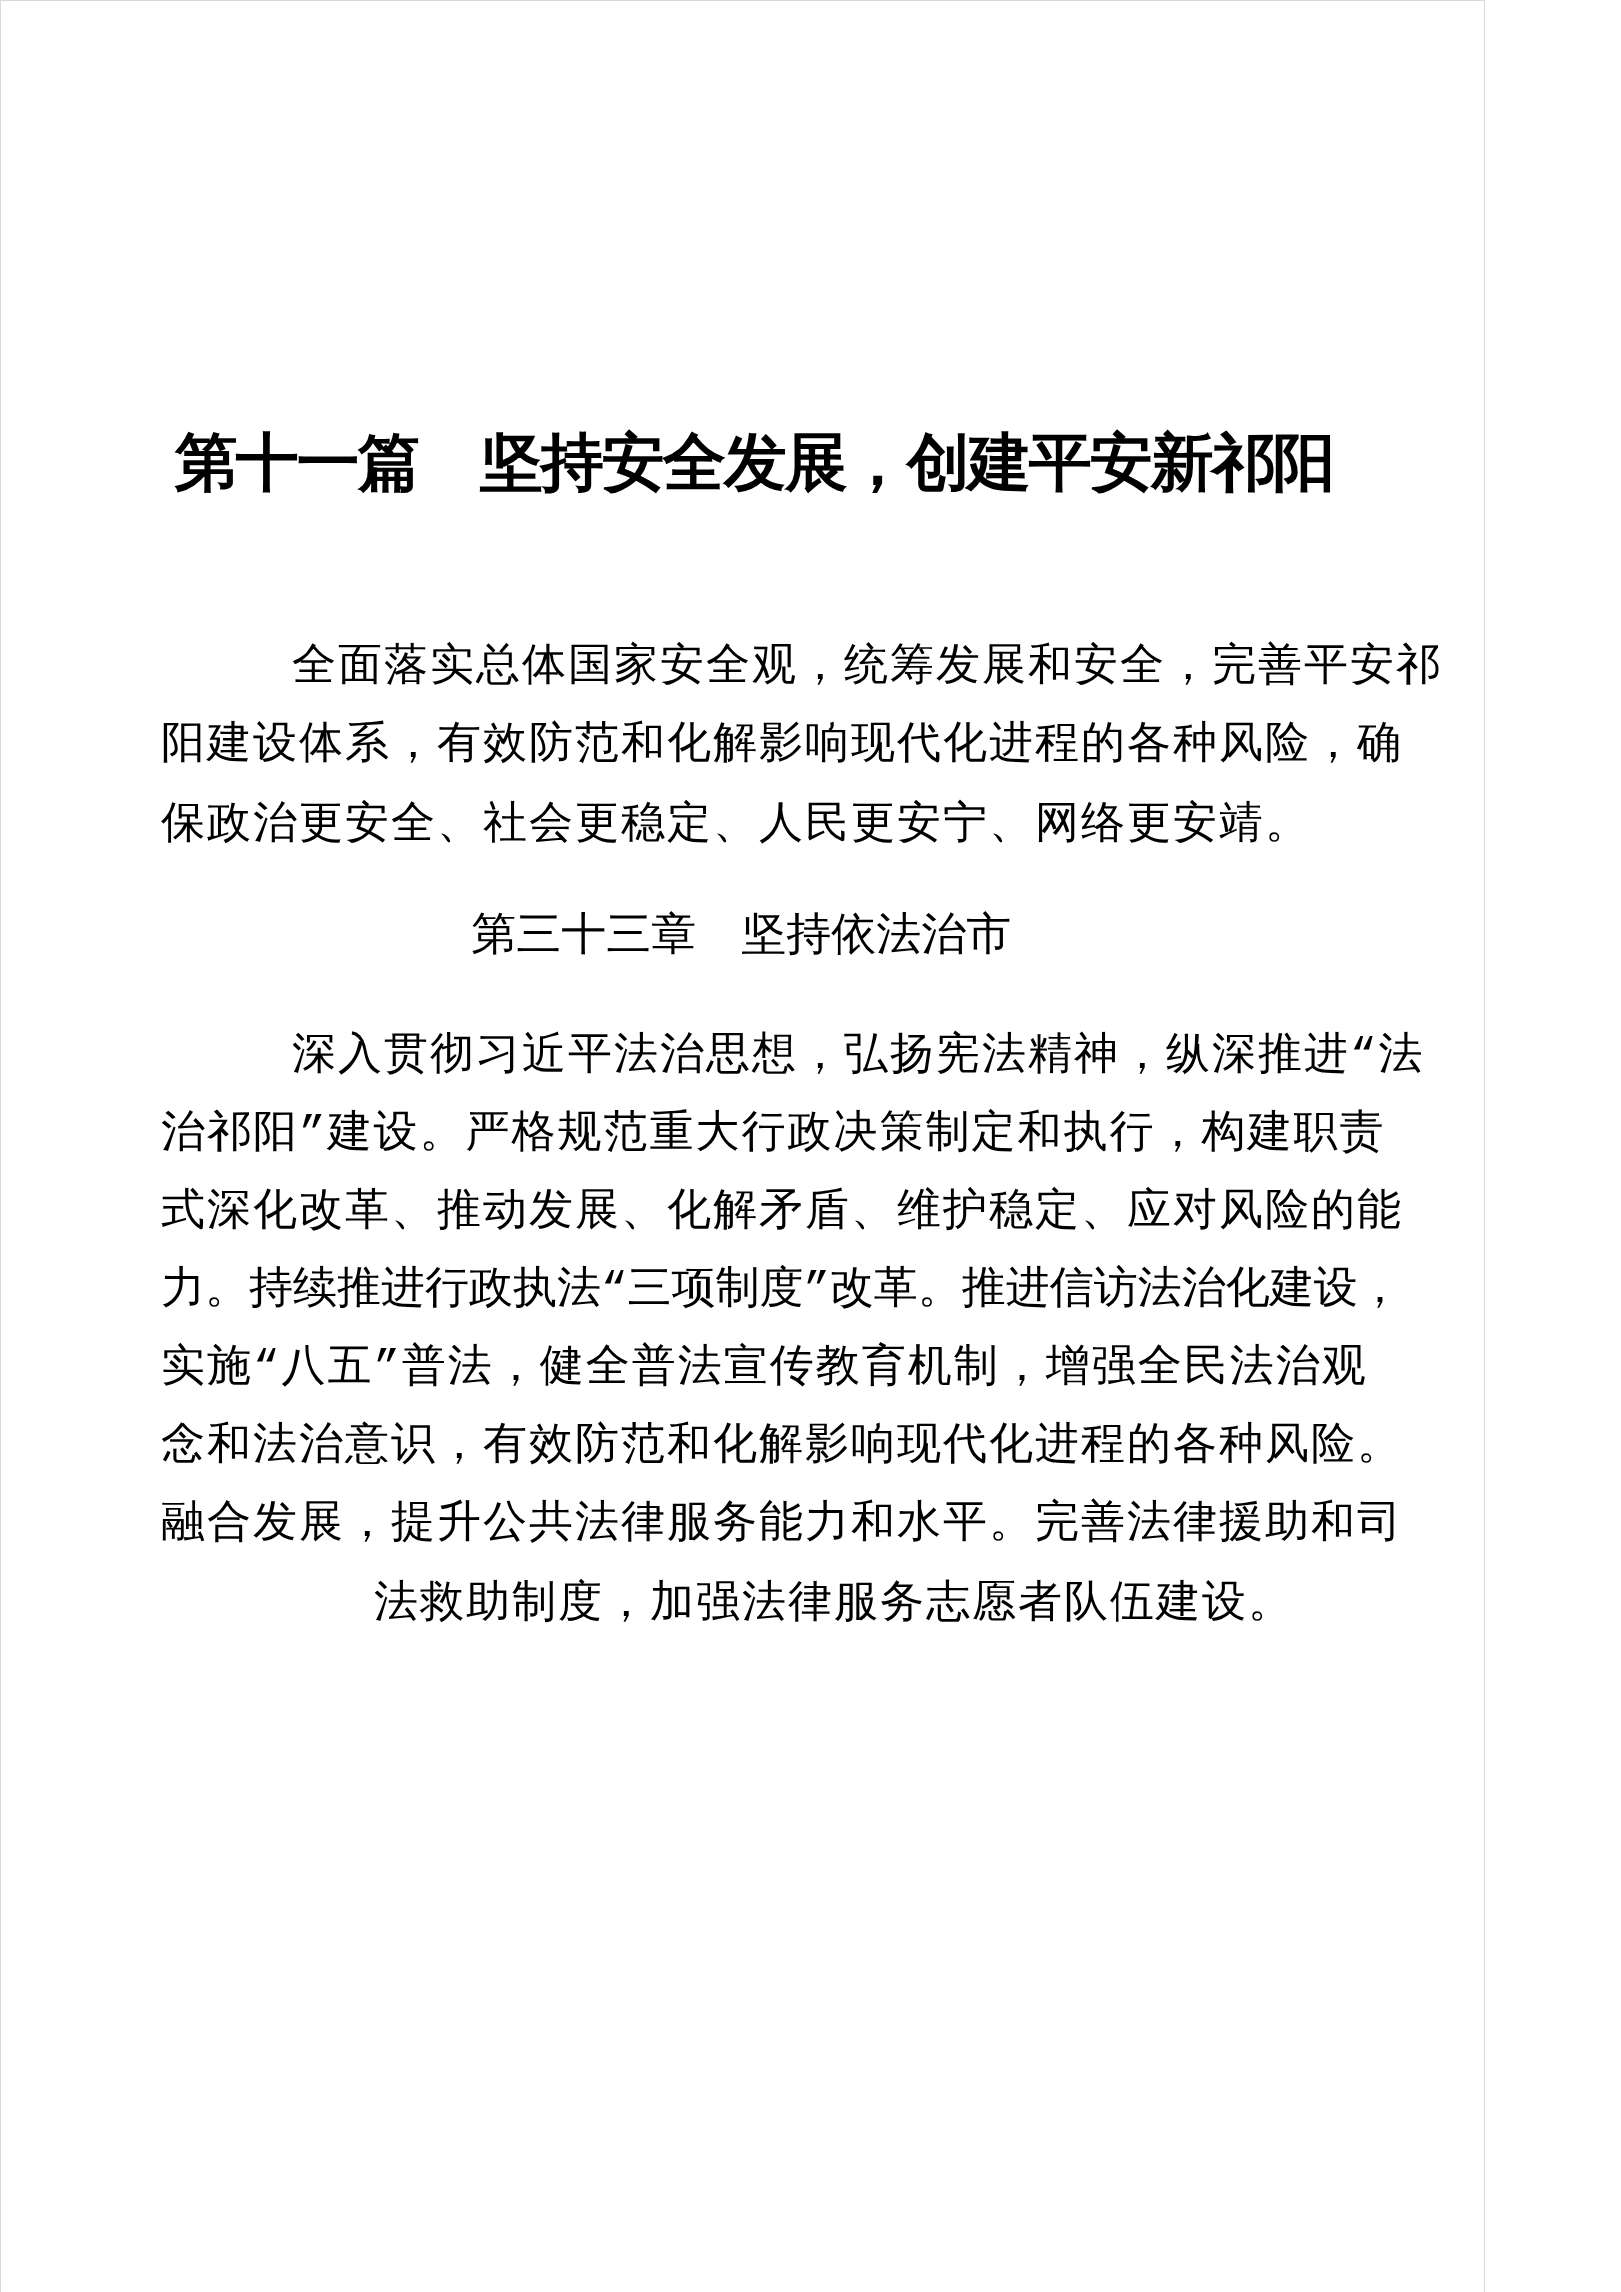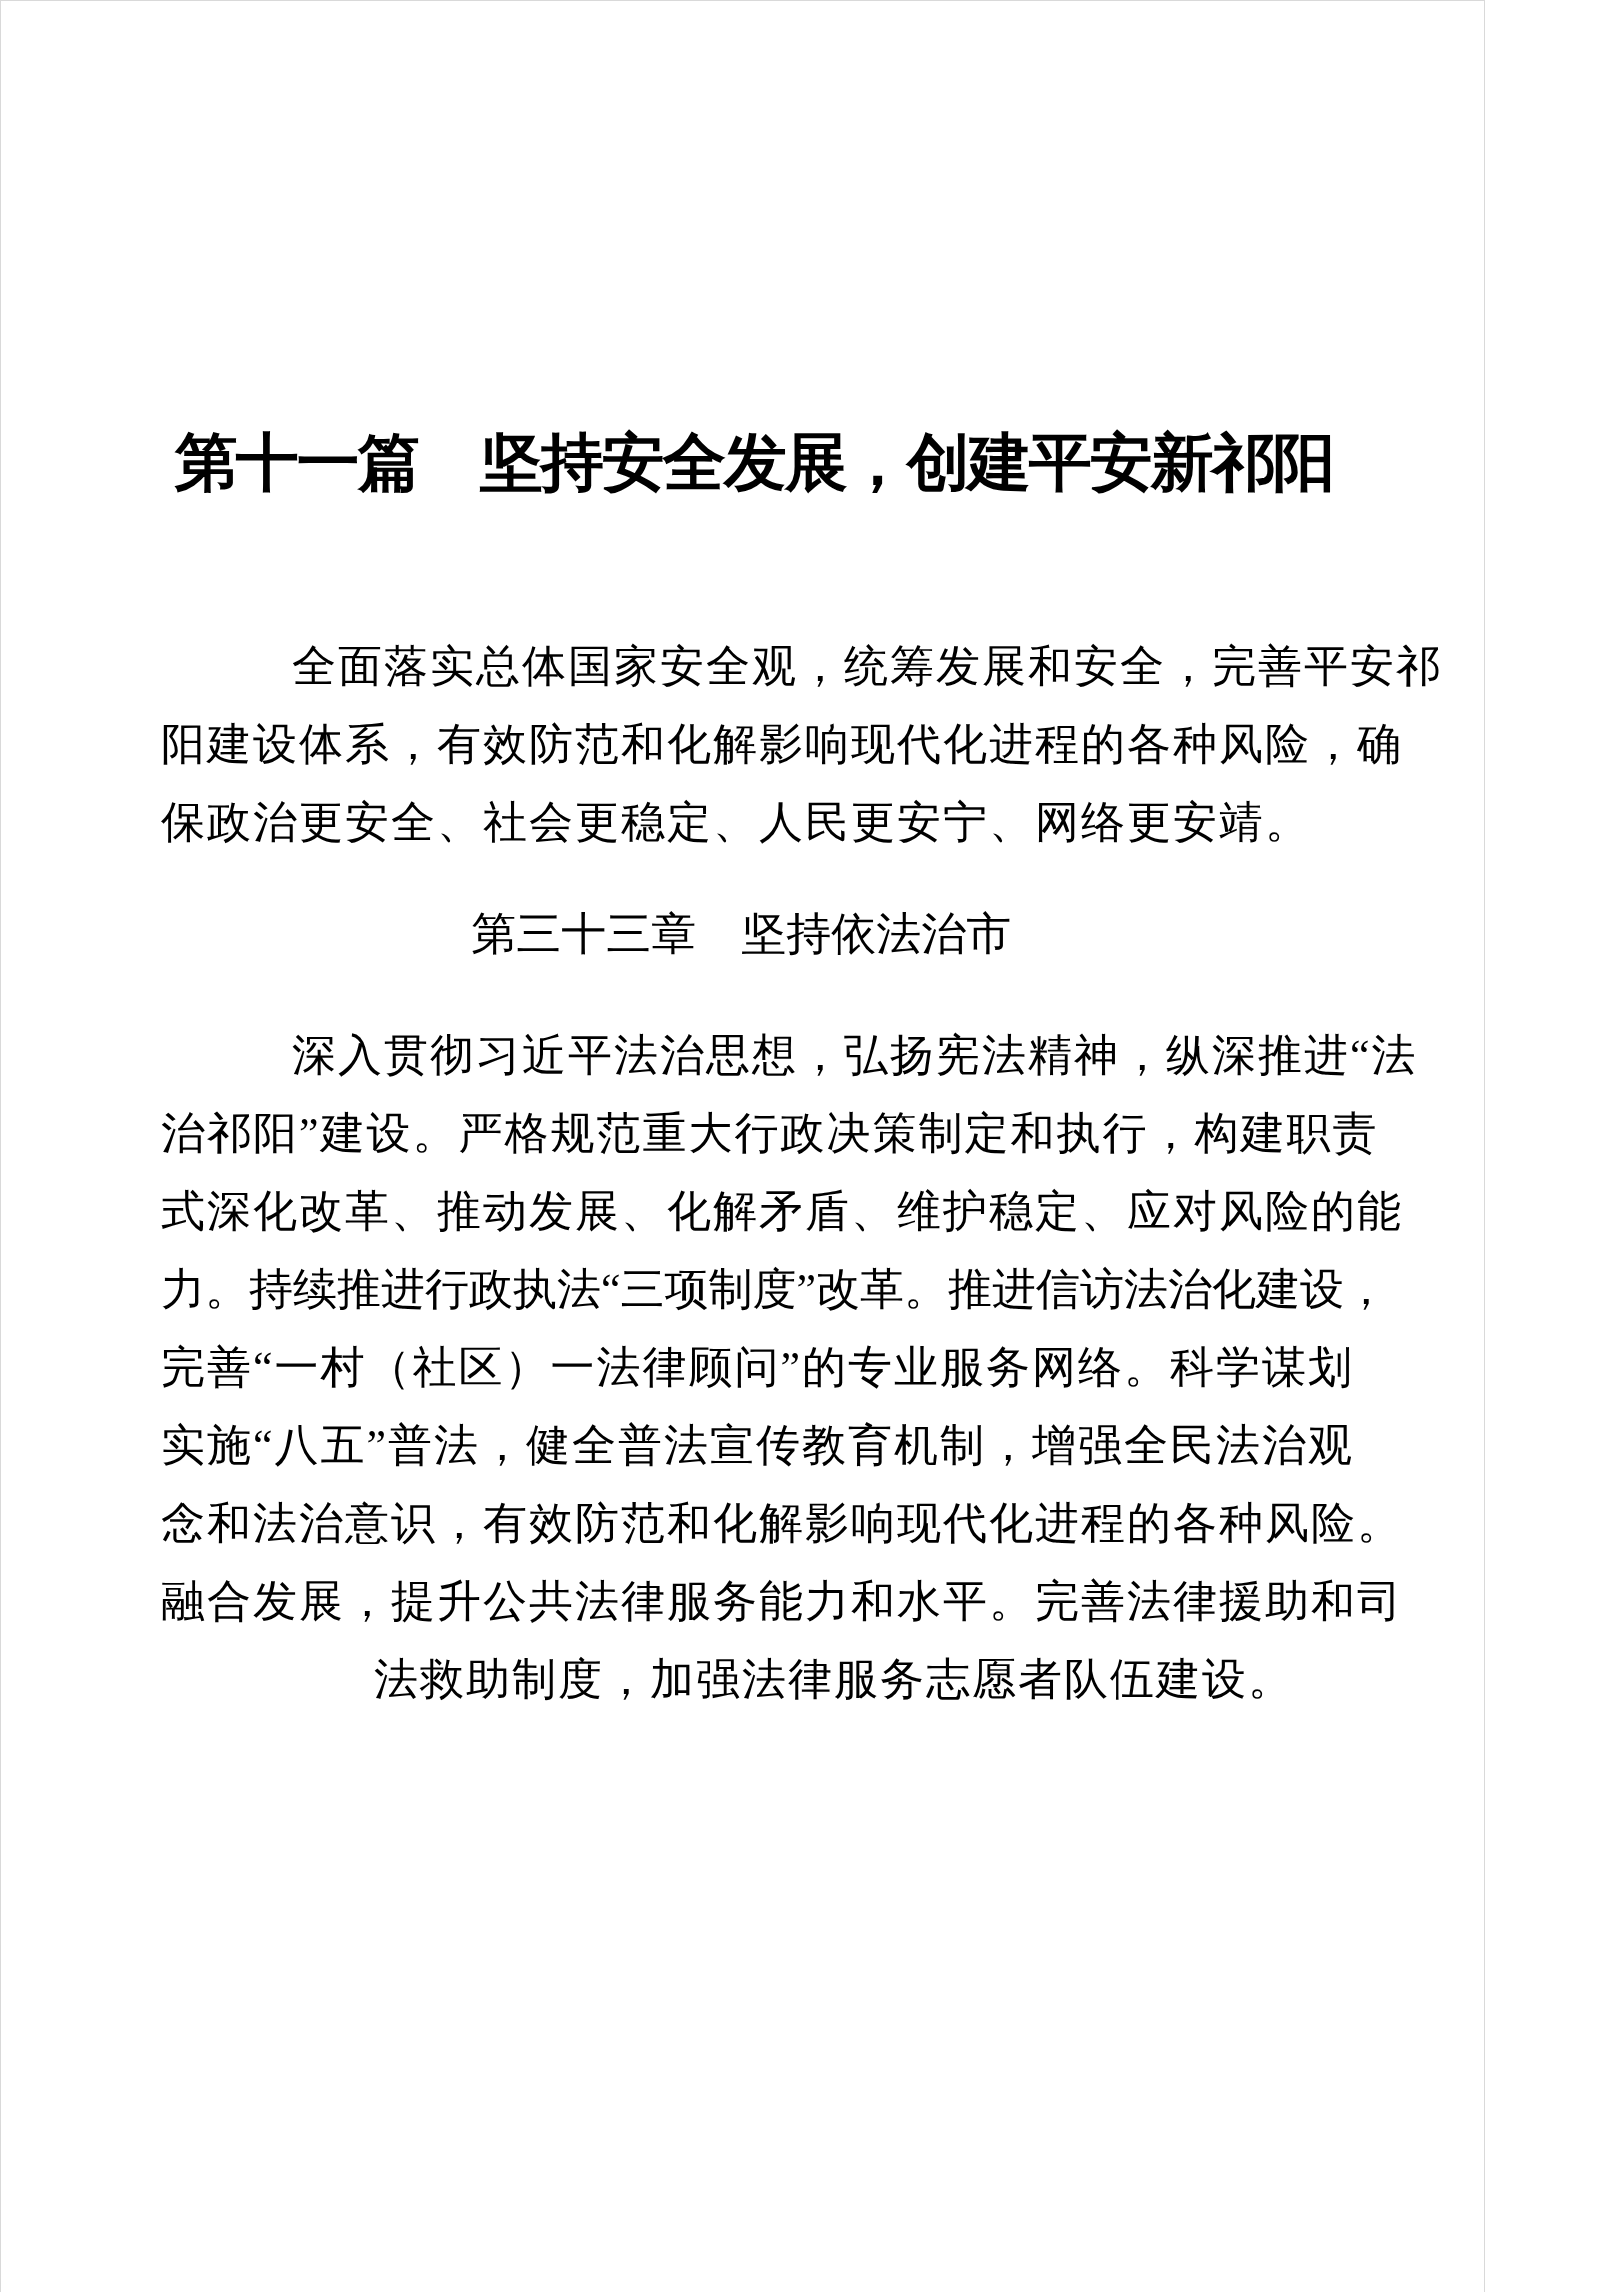--- a/index.html
+++ b/index.html
@@ -29,21 +29,21 @@
   .para { margin: 0; }
   .para-intro { margin-top: 130px; }
   .para-chapter { margin-top: 54px; }
   .line {
     font-size: 44px;
     line-height: 78px;
     letter-spacing: 2px;
     white-space: nowrap;
     text-align: right;
   }
-  .jl { text-align: justify; text-align-last: justify; }
+  .jl { text-align: justify; text-align-last: justify; font-family: Liberation Mono, monospace; }
   .il { padding-left: 131px; }
   .tight { letter-spacing: 0; }
   .chapter-heading {
     margin: 44px 0 0 0;
     font-size: 45px;
     font-weight: 400;
     line-height: 57px;
     text-align: center;
     position: relative;
     left: 13.7px;
@@ -71,21 +71,20 @@
     <div class="line">保政治更安全、社会更稳定、人民更安宁、网络更安靖。</div>
   </div>
 
   <h2 class="chapter-heading">第三十三章　坚持依法治市</h2>
 
   <div class="para para-chapter">
     <div class="line jl il">深入贯彻习近平法治思想，弘扬宪法精神，纵深推进“法</div>
     <div class="line jl">治祁阳”建设。严格规范重大行政决策制定和执行，构建职责</div>
     <div class="line jl">式深化改革、推动发展、化解矛盾、维护稳定、应对风险的能</div>
     <div class="line jl tight">力。持续推进行政执法“三项制度”改革。推进信访法治化建设，</div>
-    <div class="line jl">完善“一村（社区）一法律顾问”的专业服务网络。科学谋划</div>
     <div class="line jl">实施“八五”普法，健全普法宣传教育机制，增强全民法治观</div>
     <div class="line jl">念和法治意识，有效防范和化解影响现代化进程的各种风险。</div>
     <div class="line jl">融合发展，提升公共法律服务能力和水平。完善法律援助和司</div>
     <div class="line">法救助制度，加强法律服务志愿者队伍建设。</div>
   </div>
 
 
 </div>
 
 

